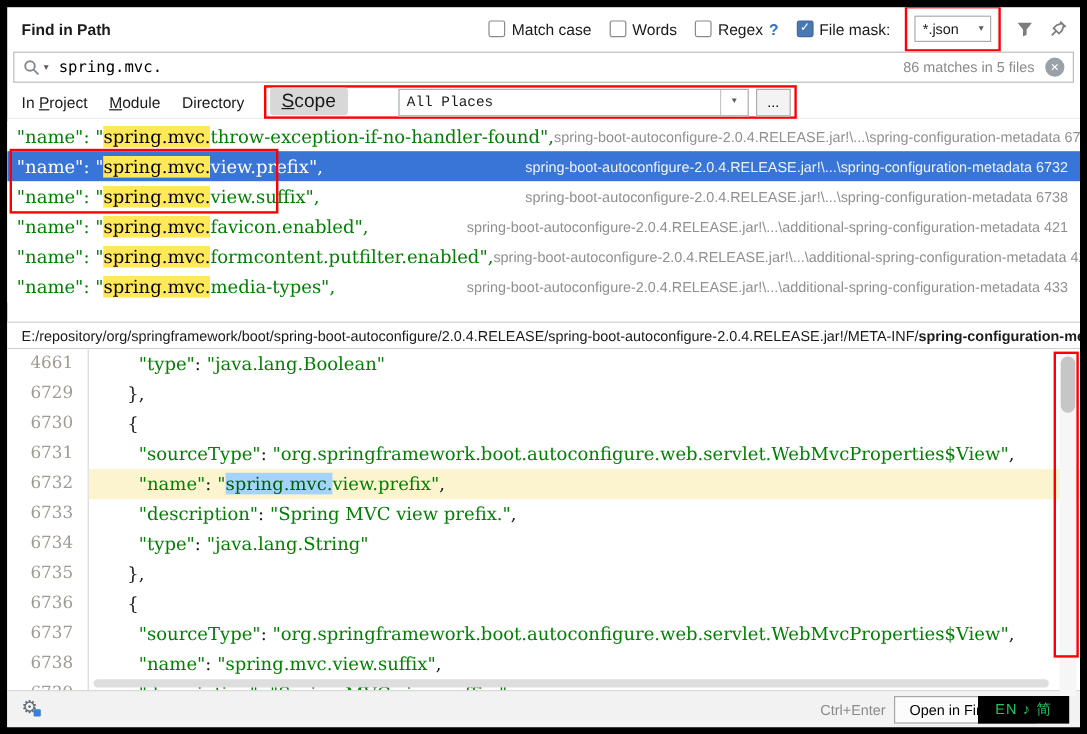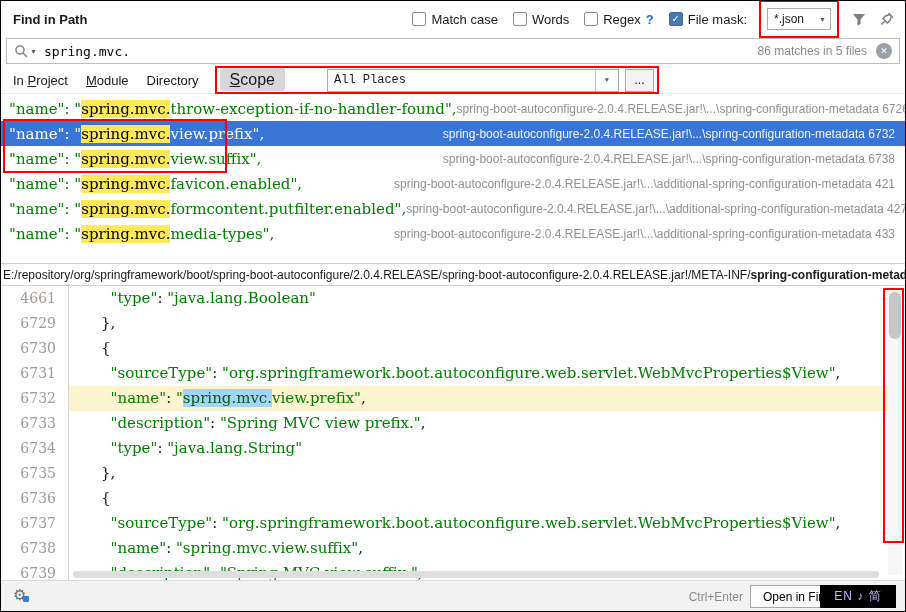--- a/index.html
+++ b/index.html
@@ -1,18 +1,18 @@
 <!DOCTYPE html>
 <html><head>
 <meta charset="utf-8">
 <style>
   *{margin:0;padding:0;box-sizing:border-box;}
   html,body{background:#fff;}
   body{width:906px;height:612px;font-family:"Liberation Sans",sans-serif;color:#1a1a1a;}
-  .app{position:relative;width:906px;height:612px;border:1px solid #000000;background:#fff;overflow:hidden;}
+  .app{position:relative;width:906px;height:612px;border:6px solid #000000;background:#fff;overflow:hidden;}
 
   
   .topbar{position:absolute;top:0;left:0;right:0;height:36px;display:flex;align-items:center;padding:0 10px 0 12px;}
   .title{font-weight:bold;font-size:13px;}
   .topbar-right{margin-left:auto;display:flex;align-items:center;gap:12px;}
   .opts{display:flex;align-items:center;gap:15px;}
   .opt{display:flex;align-items:center;gap:5px;font-size:13px;white-space:nowrap;}
   .cb{width:14px;height:14px;border:1px solid #8a8a8a;border-radius:2px;background:#fff;display:flex;align-items:center;justify-content:center;font-size:10px;color:#fff;line-height:1;}
   .cb.checked{background:#4879b2;border-color:#41699b;}
   .help{color:#2a70c8;font-weight:bold;font-size:13px;}
@@ -47,21 +47,21 @@
   .result-row{height:25px;display:flex;align-items:center;padding:0 10px 0 8px;font-family:"DejaVu Serif",serif;font-size:15px;cursor:default;white-space:nowrap;overflow:hidden;}
   .res-prefix,.res-suffix{color:#008000;white-space:pre;}
   .res-match{background:#ffe959;color:#000;white-space:pre;}
   .res-meta{margin-left:auto;font-family:"Liberation Sans",sans-serif;font-size:12px;color:#909090;white-space:pre;}
   .result-row.selected{background:#3875d6;}
   .result-row.selected .res-prefix,.result-row.selected .res-suffix{color:#fff;}
   .result-row.selected .res-meta{color:#eef3fb;}
   .annot-results{position:absolute;left:2px;top:118px;width:224px;height:54px;z-index:5;pointer-events:none;}
 
   
-  .preview-header{position:absolute;top:262px;left:0;right:0;height:23px;border-top:1px solid #cfcfcf;border-bottom:1px solid #cfcfcf;display:flex;align-items:center;padding-left:2px;font-size:12px;white-space:nowrap;overflow:hidden;background:#fff;}
+  .preview-header{position:absolute;top:262px;left:0;right:0;height:23px;border-top:1px solid #cfcfcf;border-bottom:1px solid #cfcfcf;display:flex;align-items:center;padding-left:12px;font-size:12px;white-space:nowrap;overflow:hidden;background:#fff;}
   .preview-header .bold{font-weight:bold;}
   .code-area{position:absolute;top:285px;left:0;right:0;bottom:31px;overflow:hidden;background:#fff;}
   .gutter-bg{position:absolute;top:0;bottom:0;left:0;width:68px;border-right:1px solid #d6d6d6;}
   .code-line{display:grid;grid-template-columns:68px 1fr;height:25px;position:relative;}
   .lnum{font-family:"DejaVu Serif",serif;font-size:14px;color:#a09a93;text-align:right;padding-right:13px;line-height:25px;}
   .ctext{font-family:"DejaVu Serif",serif;font-size:15px;line-height:25px;white-space:pre;padding-left:13px;overflow:hidden;}
   .ctext.hl{background:#fcf4cf;}
   .tok-pln{color:#1a1a1a;}
   .tok-str{color:#008000;}
   .tok-sel{color:#006000;background:#a6d2ff;}
@@ -71,21 +71,21 @@
   .vthumb{position:absolute;top:3px;left:1px;width:12px;height:47px;background:#c6c6c6;border-radius:7px;}
   .annot-vscroll{position:absolute;right:1px;top:287px;width:21px;height:255px;z-index:5;pointer-events:none;}
   .hscroll{position:absolute;left:72px;right:26px;bottom:33px;height:7px;background:#dedede;border-radius:4px;z-index:4;}
 
   
   .footer{position:absolute;left:0;right:0;bottom:0;height:31px;background:#f2f2f2;border-top:1px solid #d9d9d9;}
   .gear{position:absolute;left:12px;top:6px;font-size:15px;color:#5f6b74;line-height:1;}
   .gear::after{content:"";position:absolute;width:6px;height:6px;background:#3a7fd5;right:-3px;bottom:0;border-radius:1px;}
   .shortcut{position:absolute;right:162px;top:9px;color:#8a8a8a;font-size:12px;}
   .open-btn{position:absolute;right:37px;top:4px;height:23px;width:118px;border:1px solid #a7a7a7;background:#fcfcfc;font-size:12px;text-align:left;padding-left:12px;white-space:nowrap;overflow:hidden;cursor:default;}
-  .ime{position:absolute;right:9px;top:4px;width:76px;height:23px;background:#000;color:#c4b5fd;font-size:12px;display:flex;align-items:center;justify-content:center;letter-spacing:1px;z-index:6;white-space:nowrap;}
+  .ime{position:absolute;right:9px;top:4px;width:76px;height:23px;background:#000;color:#22c55e;font-size:12px;display:flex;align-items:center;justify-content:center;letter-spacing:1px;z-index:6;white-space:nowrap;}
 </style>
 </head>
 <body>
 
 <div class="app">
 
   <div class="topbar">
     <span class="title">Find in Path</span>
     <div class="topbar-right">
       <div class="opts">

